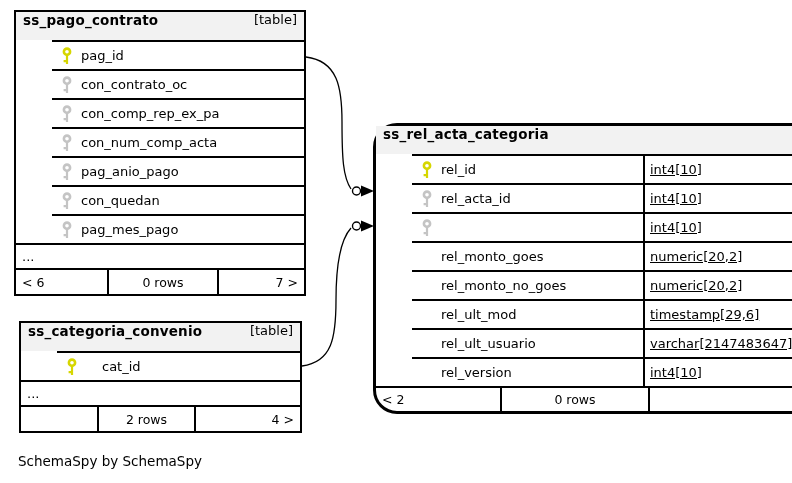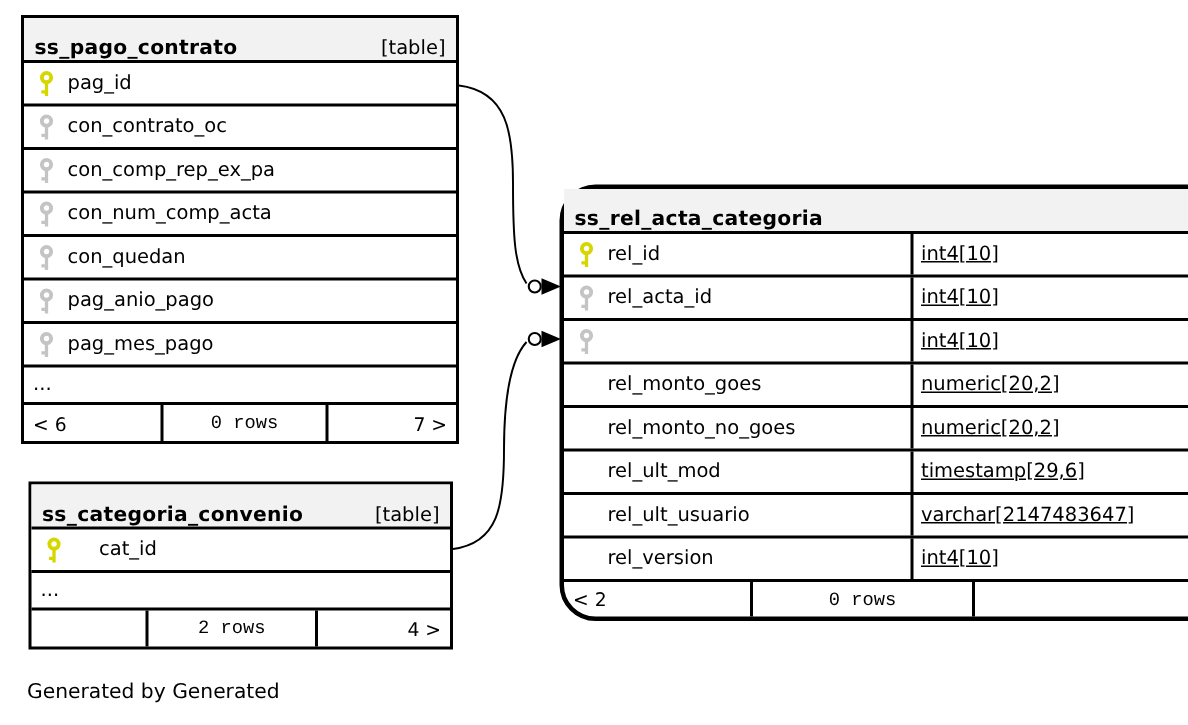--- a/index.html
+++ b/index.html
@@ -22,30 +22,30 @@
     border:2px solid var(--line);
     box-sizing:border-box;
   }
   .table-node.em{border-width:3px;}
   #t1{left:14px;top:10px;width:292px;}
   #t2{left:19px;top:321px;width:283px;}
   #t3{left:373px;top:123px;width:481px;border-radius:24px;}
 
   .thead{
     background:var(--header-bg);
-    display:flex;justify-content:space-between;align-items:flex-end;
+    display:flex;justify-content:space-between;align-items:flex-start;
     height:28px;padding:0 7px;
   }
   .tname{font-weight:bold;font-size:13.5px;letter-spacing:.2px;}
   .ttag{font-size:13px;}
 
   .trow{
     display:flex;align-items:stretch;
     height:27px;border-top:2px solid var(--line);
-    font-size:13px;background:#fff;
+    font-size:13px;background:#fff;margin-left:36px;
   }
   .namecell{display:flex;align-items:center;padding-left:10px;box-sizing:border-box;}
   #t3 .trow .namecell{width:231px;flex:none;}
   #t3 .trow .typecell{
     flex:1;border-left:2px solid var(--line);
     display:flex;align-items:center;padding-left:5px;font-size:13px;text-decoration:underline;
   }
   .keyicon{width:10px;height:18px;margin-right:9px;flex:none;display:inline-flex;}
   .keyicon svg{width:10px;height:18px;display:block;}
   .keyicon.primary{color:var(--primary-key);}
@@ -56,24 +56,24 @@
   .ellipsisrow{
     border-top:2px solid var(--line);height:23px;
     display:flex;align-items:center;padding-left:6px;font-size:13px;
   }
   .tfoot{
     border-top:2px solid var(--line);
     display:flex;height:24px;font-size:12.5px;align-items:stretch;
   }
   .fcell{display:flex;align-items:center;box-sizing:border-box;}
   .fcell.left{padding-left:6px;}
-  .fcell.mid{justify-content:center;border-left:2px solid var(--line);border-right:2px solid var(--line);font-family:Liberation Mono, monospace;}
+  .fcell.mid{justify-content:center;border-left:2px solid var(--line);border-right:2px solid var(--line);}
   .fcell.right{flex:1;justify-content:flex-end;padding-right:6px;}
   #t1 .fcell.left{width:91px;}  #t1 .fcell.mid{width:112px;}
-  #t2 .fcell.left{width:76px;}  #t2 .fcell.mid{width:115px;}
+  #t2 .fcell.left{width:76px;}  #t2 .fcell.mid{width:99px;}
   #t3 .fcell.left{width:124px;} #t3 .fcell.mid{width:150px;}
   #t3 .tfoot{height:23px;}
 
   
   .rels{position:absolute;left:0;top:0;z-index:5;pointer-events:none;}
   .rline{fill:none;stroke:var(--line);stroke-width:1.3px;}
   .rcircle{fill:#fff;stroke:var(--line);stroke-width:1.4px;}
   .rarrow{fill:var(--line);stroke:none;}
 
   .footer-note{
@@ -146,32 +146,32 @@
         </span>
     </div>
     <div class="trow">
       <span class="namecell">
           <span class="keyicon index">
             <svg viewBox="0 0 10 18">
               <circle cx="5" cy="4.7" r="3.1" fill="none" stroke="currentColor" stroke-width="2.6"></circle>
               <path d="M5 8v9M5 14.2H1.6" stroke="currentColor" stroke-width="2.2" fill="none"></path>
             </svg>
           </span>
+          <span class="cname">pag_anio_pago</span>
+        </span>
+    </div>
+    <div class="trow">
+      <span class="namecell">
+          <span class="keyicon index">
+            <svg viewBox="0 0 10 18">
+              <circle cx="5" cy="4.7" r="3.1" fill="none" stroke="currentColor" stroke-width="2.6"></circle>
+              <path d="M5 8v9M5 14.2H1.6" stroke="currentColor" stroke-width="2.2" fill="none"></path>
+            </svg>
+          </span>
           <span class="cname">con_quedan</span>
-        </span>
-    </div>
-    <div class="trow">
-      <span class="namecell">
-          <span class="keyicon index">
-            <svg viewBox="0 0 10 18">
-              <circle cx="5" cy="4.7" r="3.1" fill="none" stroke="currentColor" stroke-width="2.6"></circle>
-              <path d="M5 8v9M5 14.2H1.6" stroke="currentColor" stroke-width="2.2" fill="none"></path>
-            </svg>
-          </span>
-          <span class="cname">pag_anio_pago</span>
         </span>
     </div>
     <div class="trow">
       <span class="namecell">
           <span class="keyicon index">
             <svg viewBox="0 0 10 18">
               <circle cx="5" cy="4.7" r="3.1" fill="none" stroke="currentColor" stroke-width="2.6"></circle>
               <path d="M5 8v9M5 14.2H1.6" stroke="currentColor" stroke-width="2.2" fill="none"></path>
             </svg>
           </span>
@@ -295,15 +295,15 @@
         </span>
       <span class="typecell">int4[10]</span>
     </div>
     <div class="tfoot">
       <span class="fcell left">&lt; 2</span>
       <span class="fcell mid">0 rows</span>
       <span class="fcell right">0 &gt;</span>
     </div>
   </div>
 
-  <div class="footer-note">Generated by Generated</div>
+  <div class="footer-note">SchemaSpy by SchemaSpy</div>
 
 </div>
 
 </body></html>

